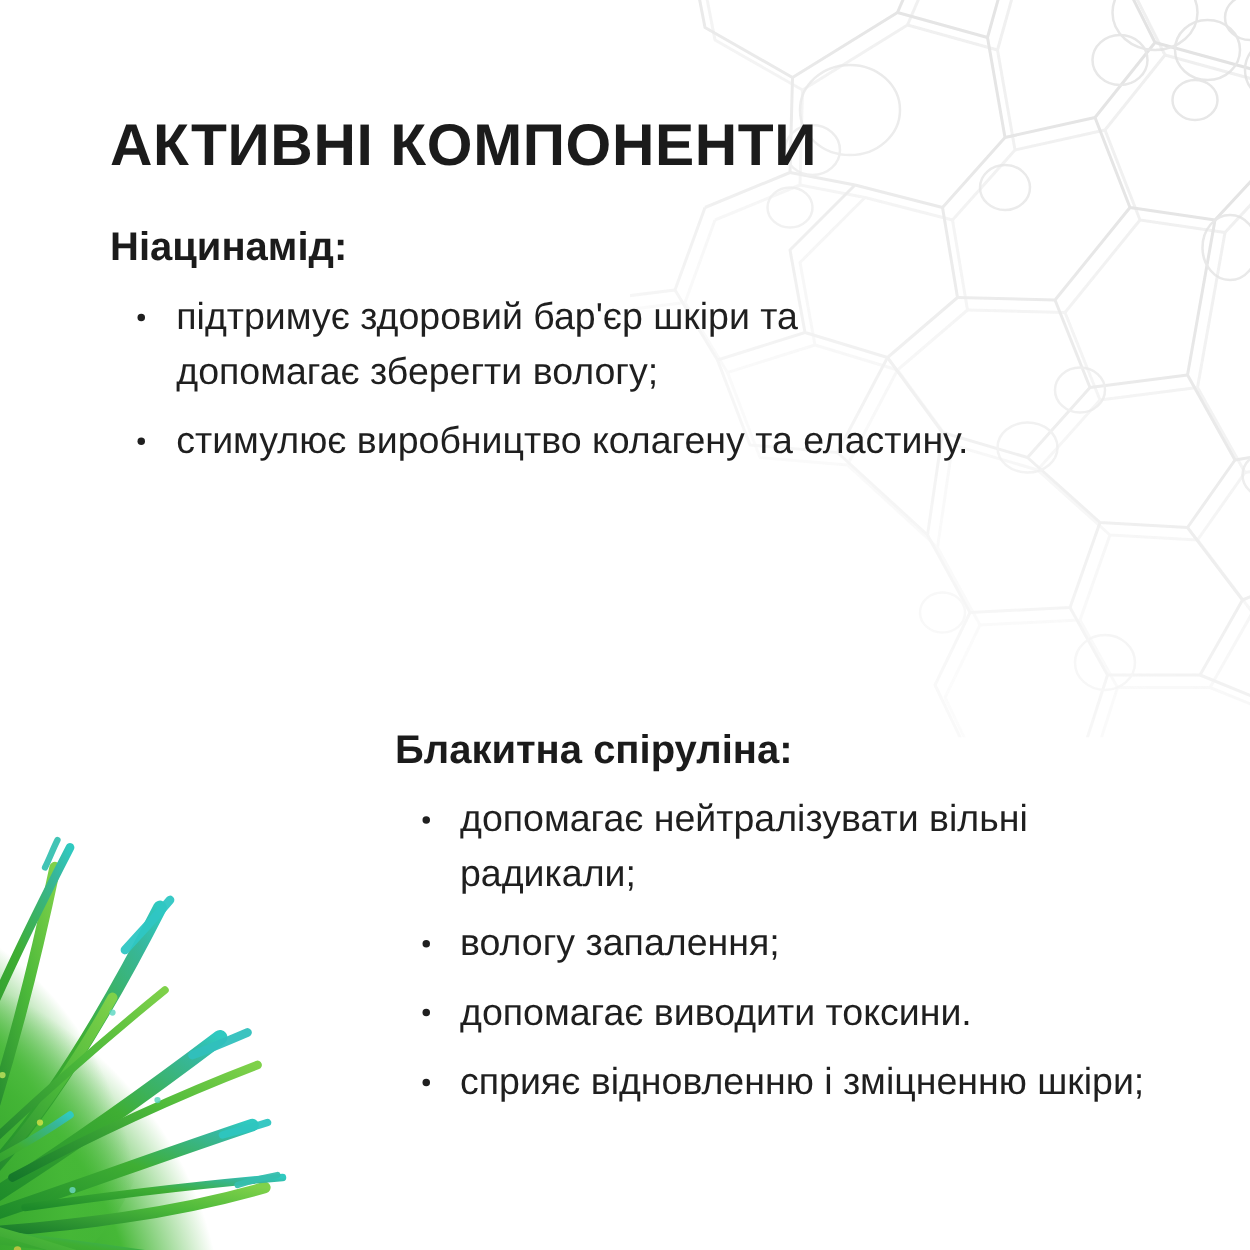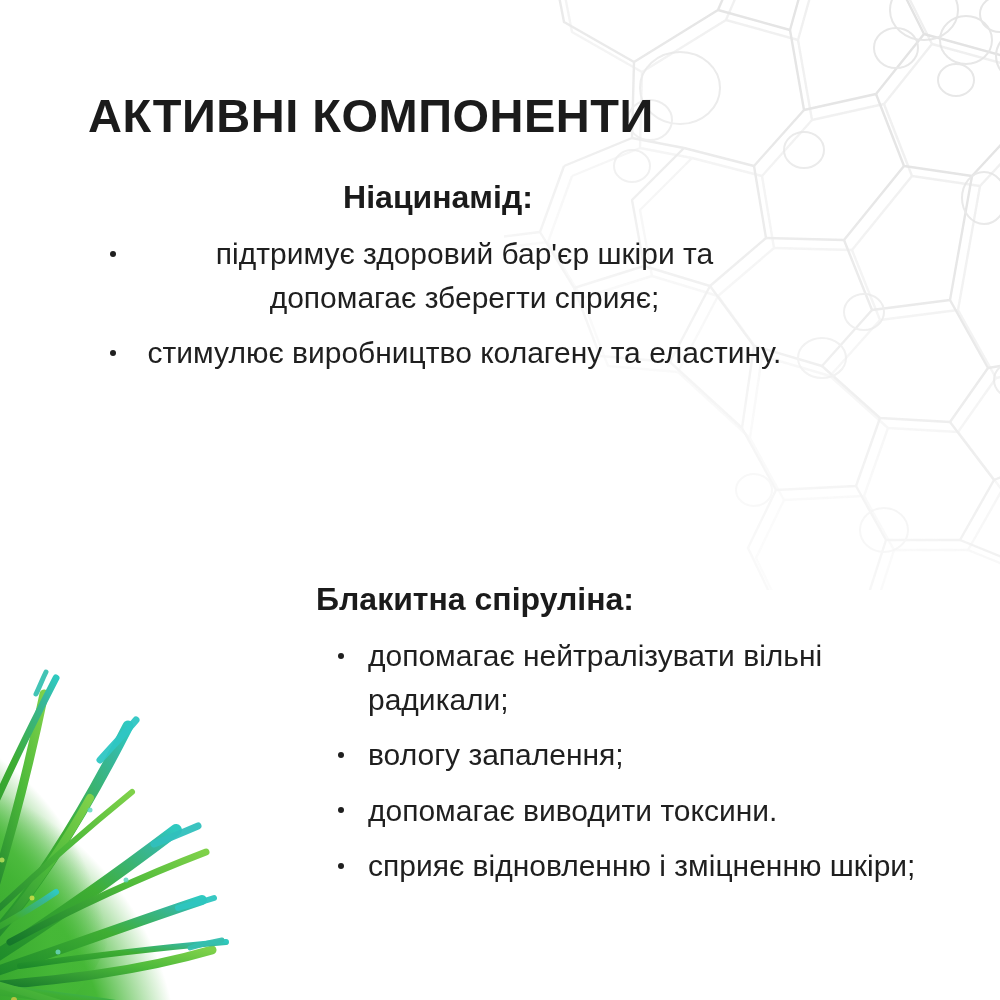--- a/index.html
+++ b/index.html
@@ -52,21 +52,21 @@
     top: 60px;
     font-size: 47px;
     font-weight: 700;
     letter-spacing: 0.5px;
     line-height: 1.05;
     color: #1b1b1b;
     white-space: nowrap;
   }
 
   .section { position: absolute; }
-  .section-niacinamide { left: 64px; top: 178px; width: 700px; text-align: center; }
+  .section-niacinamide { left: 64px; top: 178px; width: 700px; }
   .section-spirulina  { left: 292px; top: 580px; width: 640px; }
 
   .section-heading {
     font-size: 32px;
     font-weight: 700;
     color: #1b1b1b;
     margin: 0 0 16px 0;
     line-height: 1.2;
     white-space: nowrap;
   }
@@ -244,21 +244,21 @@
 
   <div class="content">
 
     <h1 class="page-title">АКТИВНІ КОМПОНЕНТИ</h1>
 
     <section class="section section-niacinamide">
       <h2 class="section-heading">Ніацинамід:</h2>
       <ul class="bullet-list">
         <li class="bullet-item">
           <span class="bullet-dot"></span>
-          <span class="bullet-text">підтримує здоровий бар'єр шкіри та допомагає зберегти сприяє;</span>
+          <span class="bullet-text">підтримує здоровий бар'єр шкіри та допомагає зберегти вологу;</span>
         </li>
         <li class="bullet-item">
           <span class="bullet-dot"></span>
           <span class="bullet-text">стимулює виробництво колагену та еластину.</span>
         </li>
       </ul>
     </section>
 
     <section class="section section-spirulina">
       <h2 class="section-heading">Блакитна спіруліна:</h2>

